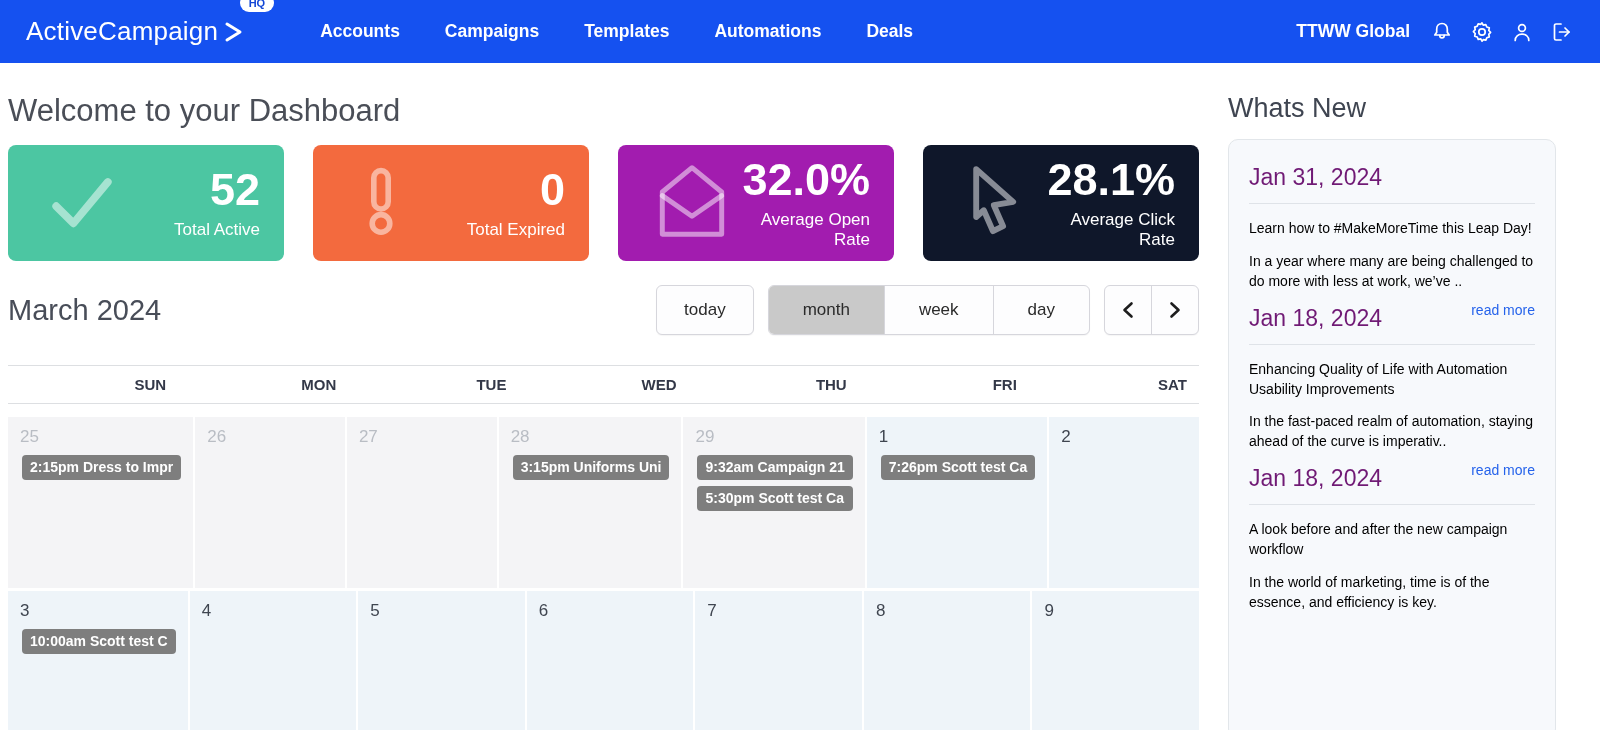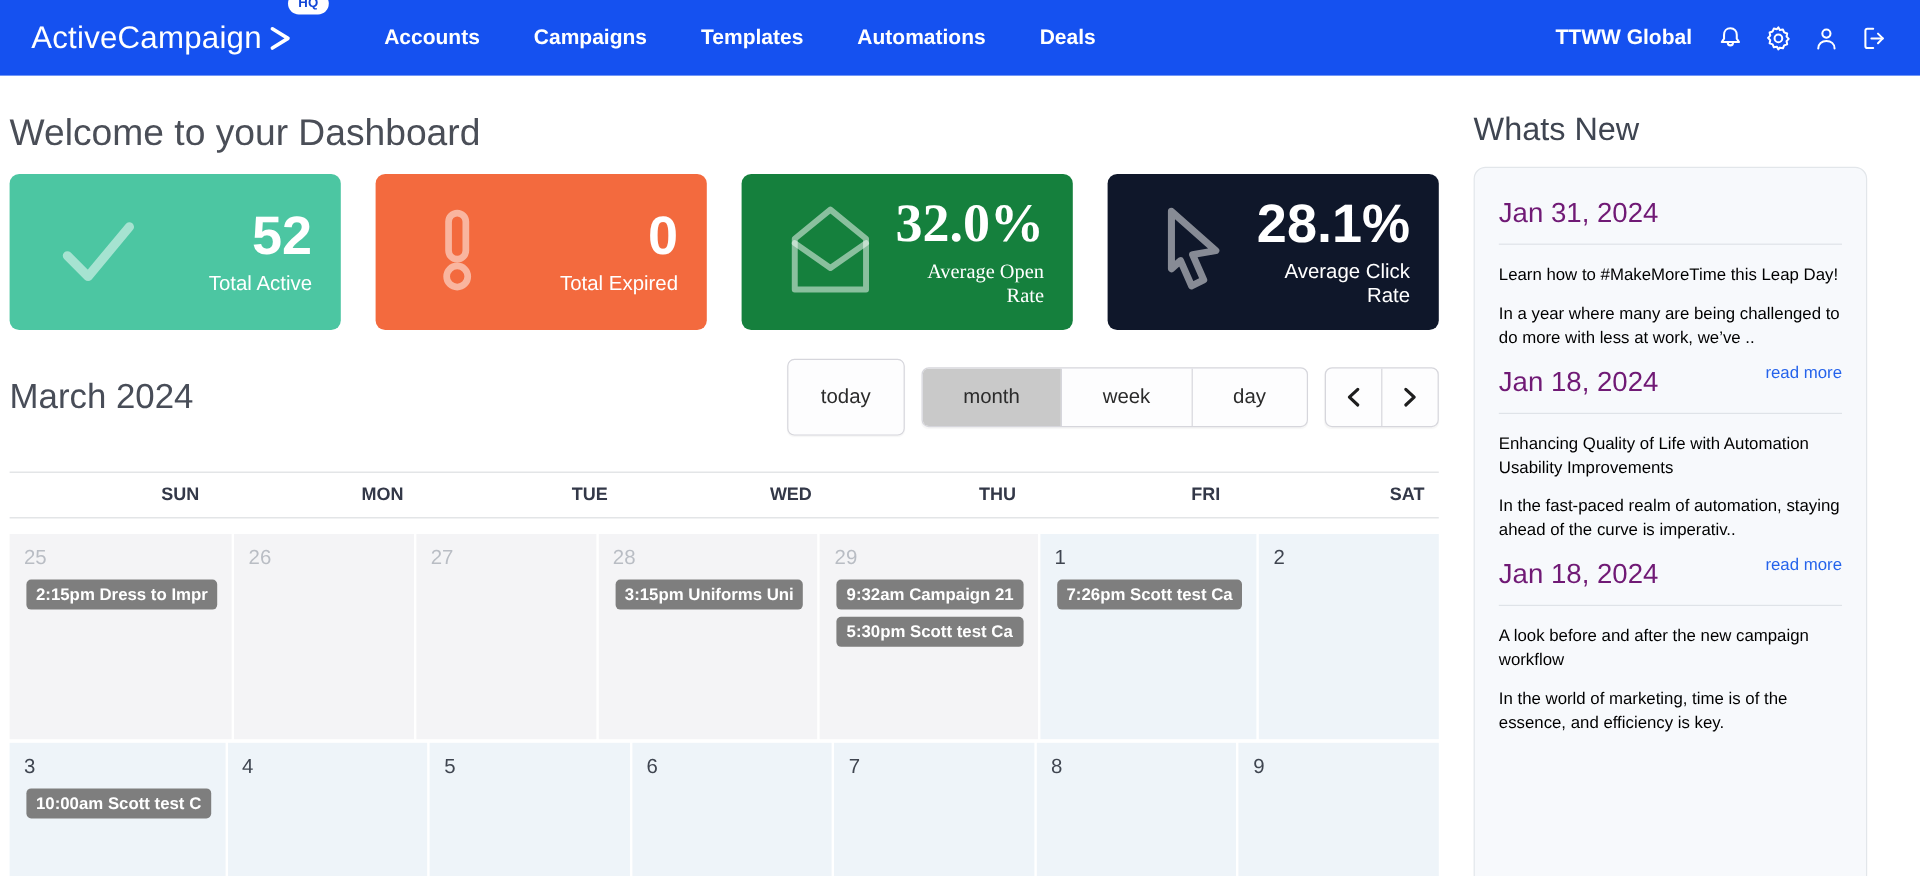--- a/index.html
+++ b/index.html
@@ -23,33 +23,33 @@
 
   
   .layout { display:flex; padding:0 44px 0 8px; gap:29px; }
   main { flex:1; min-width:0; }
   aside { width:328px; flex-shrink:0; }
 
   h1.page-title { font-size:31px; font-weight:400; color:#4a4e57; margin:30px 0 16px; }
 
   
   .stats-row { display:flex; gap:29px; }
-  .stat-card { flex:1; height:130px; border-radius:8px; display:flex; align-items:center;
+  .stat-card { flex:1; height:116px; border-radius:8px; display:flex; align-items:center;
                padding:14px 24px 14px 28px; color:#fff; }
   .stat-icon svg { fill:none; stroke:rgba(255,255,255,.5); stroke-linecap:round; stroke-linejoin:round; }
   .stat-text { margin-left:auto; text-align:right; }
   .stat-value { font-size:45px; font-weight:700; line-height:1.05; }
   .stat-label { font-size:17px; margin-top:6px; }
 
   
   .cal-header { display:flex; align-items:center; margin:24px 0 0; }
   .cal-title { font-size:29px; font-weight:400; color:#484d58; }
   .cal-toolbar { margin-left:auto; display:flex; align-items:center; gap:14px; }
   .btn, .btn-group { font-size:17px; color:#2b2b2b; }
-  .btn.single { height:64px; padding:0 27px; background:#fdfdfe; border:1px solid #d6d6dc;
+  .btn.single { height:50px; padding:0 27px; background:#fdfdfe; border:1px solid #d6d6dc;
                 border-radius:6px; display:flex; align-items:center; cursor:pointer;
                 box-shadow:0 1px 1px rgba(0,0,0,.04); }
   .btn-group { display:flex; height:50px; border:1px solid #d6d6dc; border-radius:6px;
                overflow:hidden; background:#fdfdfe; box-shadow:0 1px 1px rgba(0,0,0,.04); }
   .btn-group .seg { padding:0 34px; display:flex; align-items:center; cursor:pointer;
                     border-left:1px solid #d6d6dc; }
   .btn-group .seg:first-child { border-left:none; }
   .btn-group .seg.active { background:#c9c9c9; }
   .btn-group .seg.arrow { padding:0 16px; }
   .btn-group .seg svg { stroke:#1e1e1e; fill:none; stroke-width:2.6; stroke-linecap:round; stroke-linejoin:round; }
@@ -151,21 +151,21 @@
         <div class="stat-card" style="background: rgb(243, 106, 62);">
           <span class="stat-icon"><svg width="80" height="86" viewBox="0 0 100 100" style="stroke-width:7">
               <rect x="41" y="12" width="18" height="48" rx="9"></rect>
               <circle cx="50" cy="78" r="11"></circle>
             </svg></span>
           <div class="stat-text">
             <div class="stat-value">0</div>
             <div class="stat-label">Total Expired</div>
           </div>
         </div>
-        <div class="stat-card" style="background: #15803d; font-family: Liberation Serif, serif;">
+        <div class="stat-card" style="background: #a21caf;">
           <span class="stat-icon"><svg width="92" height="90" viewBox="0 0 100 100" style="stroke-width:5.5">
               <path d="M17 40 L50 13 L83 40 L83 87 L17 87 Z"></path>
               <path d="M17 44 L50 67 L83 44"></path>
             </svg></span>
           <div class="stat-text">
             <div class="stat-value">32.0%</div>
             <div class="stat-label">Average Open Rate</div>
           </div>
         </div>
         <div class="stat-card" style="background: #0f172a;">

